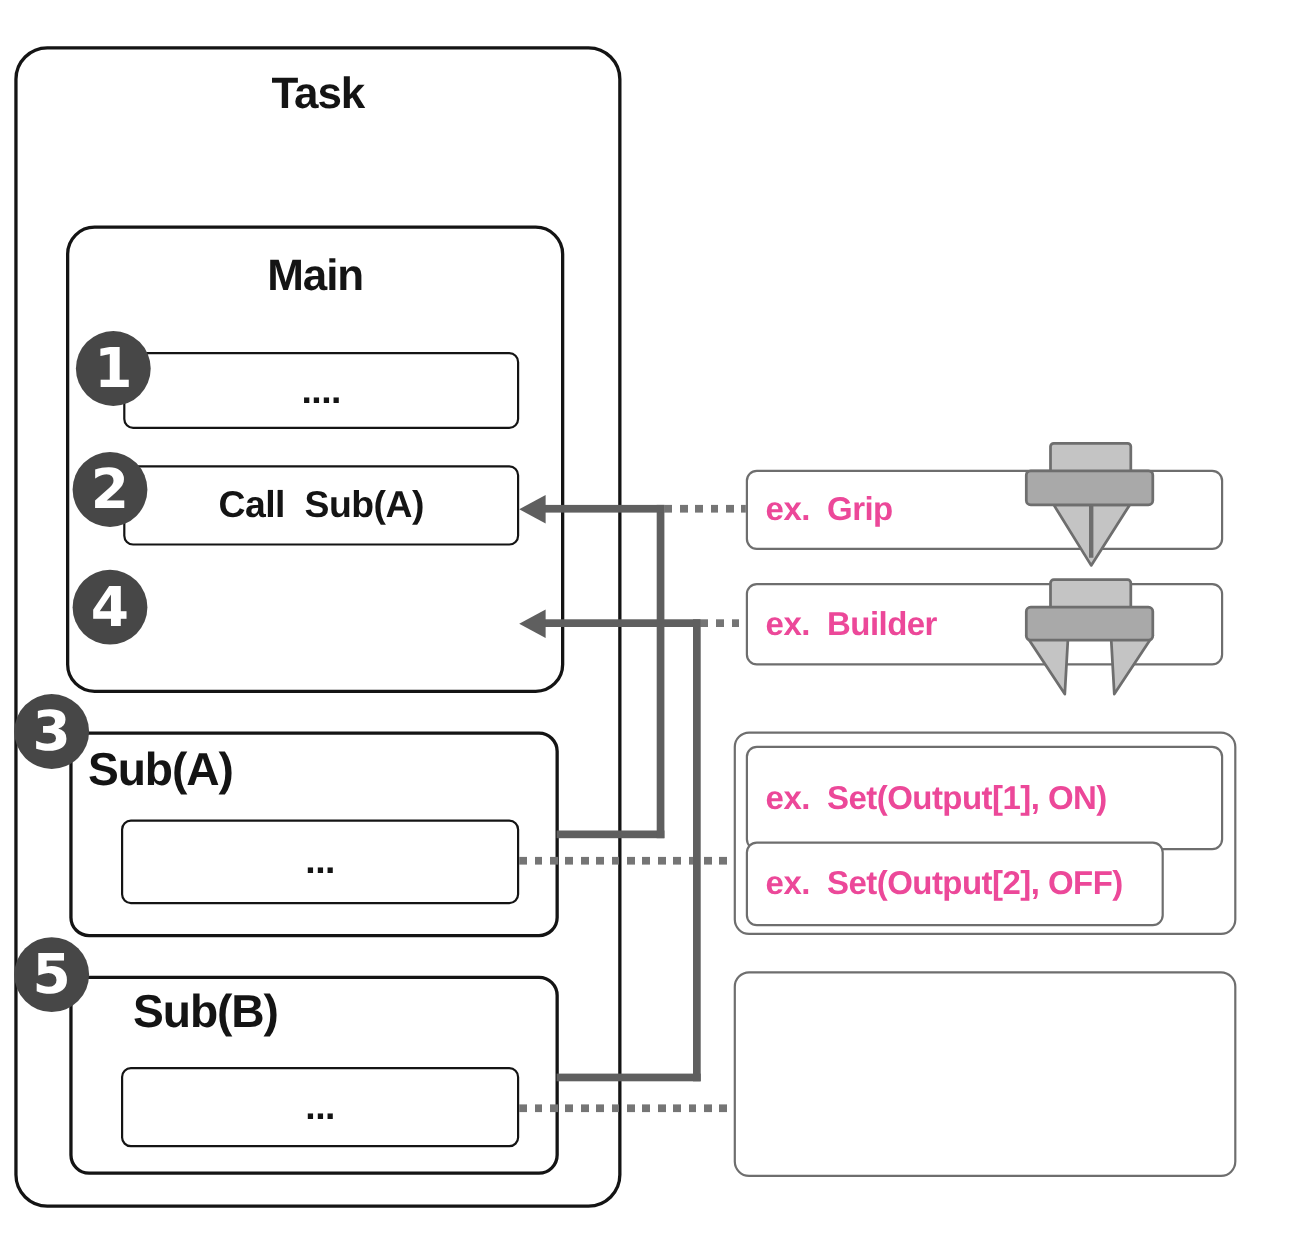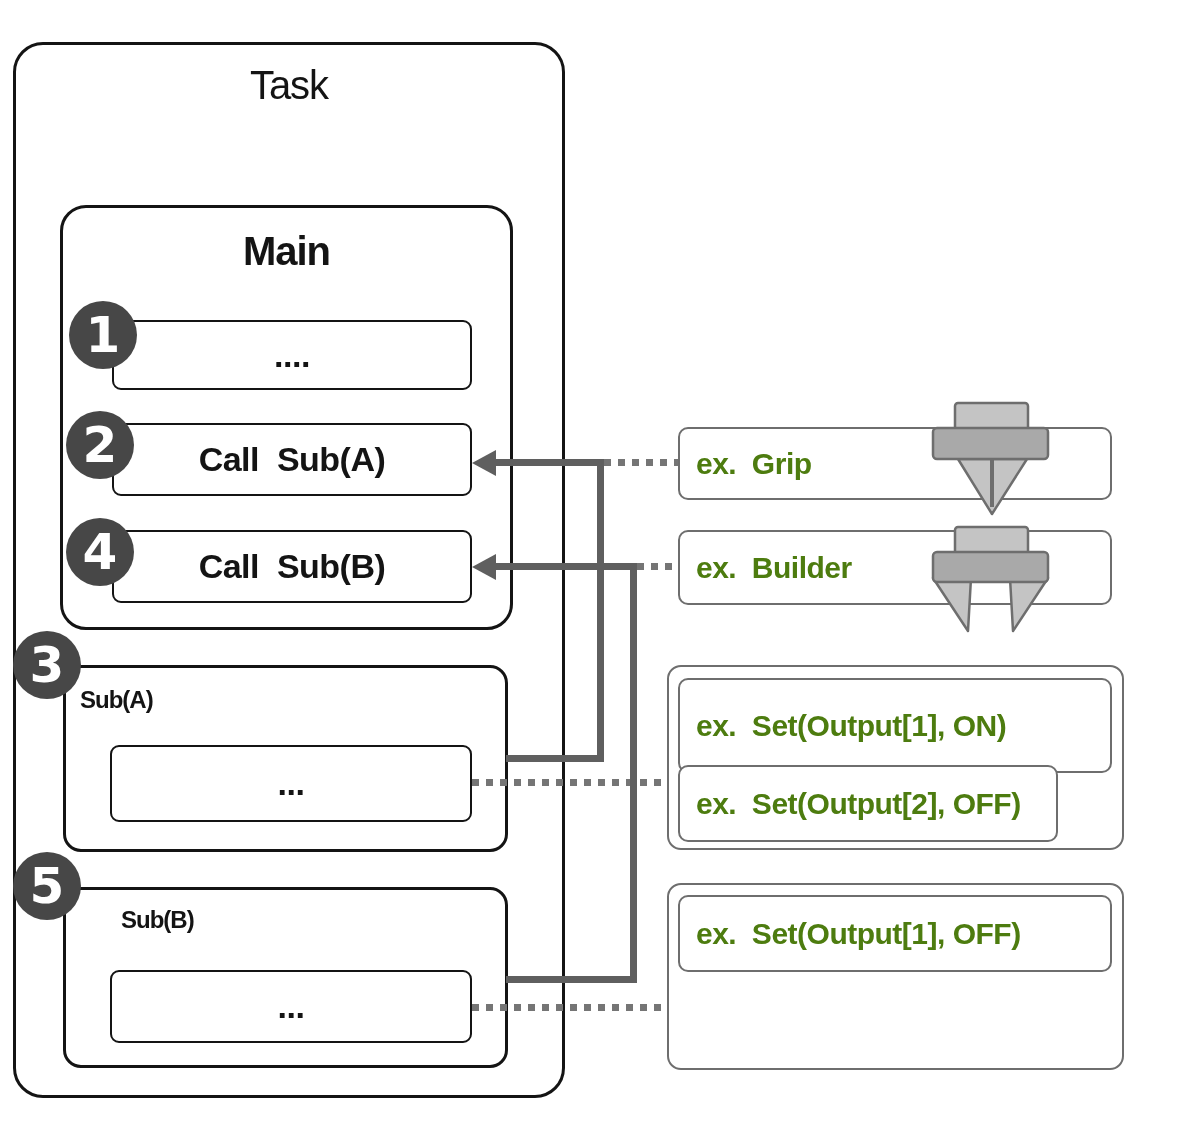--- a/index.html
+++ b/index.html
@@ -7,36 +7,36 @@
          font-family:"Liberation Sans",sans-serif;}
   .abs{position:absolute;box-sizing:border-box;}
 
   
   .blk{border:3px solid #141414;background:#ffffff;}
   .r30{border-radius:30px;} .r26{border-radius:26px;} .r18{border-radius:18px;}
   .cell{border:2.5px solid #141414;background:#ffffff;border-radius:9px;
         display:flex;align-items:center;justify-content:center;}
   .cell-label{font-weight:bold;font-size:34px;color:#141414;letter-spacing:-0.5px;white-space:pre;}
 
-  .title-xl{font-weight:normal;font-size:40px;line-height:50px;color:#141414;
+  .title-xl{font-weight:bold;font-size:40px;line-height:50px;color:#141414;
             text-align:center;letter-spacing:-1px;}
   .title-md{font-weight:bold;font-size:40px;line-height:46px;color:#141414;
             text-align:center;letter-spacing:-1px;}
-  .sub-title{font-weight:bold;font-size:24px;line-height:40px;color:#141414;letter-spacing:-1px;}
+  .sub-title{font-weight:bold;font-size:42px;line-height:40px;color:#141414;letter-spacing:-1px;}
 
   
   .numcircle{width:68px;height:68px;border-radius:50%;background:#474747;
              display:flex;align-items:center;justify-content:center;
              color:#ffffff;font-family:"DejaVu Sans",sans-serif;font-weight:bold;font-size:50px;}
 
   
   .gbox{border:2.5px solid #6e6e6e;background:#ffffff;border-radius:10px;
         display:flex;align-items:center;}
   .ggroup{border:2.5px solid #6e6e6e;background:#ffffff;border-radius:14px;}
-  .gray-label{font-weight:bold;font-size:30px;color:#4d7c0f;letter-spacing:-0.5px;
+  .gray-label{font-weight:bold;font-size:30px;color:#ec4899;letter-spacing:-0.5px;
               padding-left:16px;white-space:pre;}
 
   
   .solid-h{background:#5f5f5f;height:7px;}
   .solid-v{background:#5f5f5f;width:7px;}
   .dotted-h{height:7px;background:repeating-linear-gradient(90deg,#757575 0 7px,transparent 7px 14px);}
   .arrowhead-left{width:0;height:0;border-top:13px solid transparent;
                   border-bottom:13px solid transparent;border-right:24px solid #5f5f5f;}
 </style>
 </head>
@@ -50,23 +50,20 @@
   </div>
 
   <div class="abs blk r26" style="left:60px;top:205px;width:453px;height:425px;"></div>
   <div class="abs title-md" style="left:60px;top:228px;width:453px;">Main</div>
 
   <div class="abs cell" style="left:112px;top:320px;width:360px;height:70px;">
     <span class="cell-label">....</span>
   </div>
   <div class="abs cell" style="left:112px;top:423px;width:360px;height:73px;">
     <span class="cell-label">Call  Sub(A)</span>
-  </div>
-  <div class="abs cell" style="left:112px;top:530px;width:360px;height:73px;">
-    <span class="cell-label">Call  Sub(B)</span>
   </div>
 
   <div class="abs blk r18" style="left:63px;top:665px;width:445px;height:187px;"></div>
   <div class="abs sub-title" style="left:80px;top:680px;">Sub(A)</div>
   <div class="abs cell" style="left:110px;top:745px;width:362px;height:77px;">
     <span class="cell-label">...</span>
   </div>
 
   <div class="abs blk r18" style="left:63px;top:887px;width:445px;height:181px;"></div>
   <div class="abs sub-title" style="left:80px;top:900px;margin-left:41px;">Sub(B)</div>
@@ -98,23 +95,20 @@
 
   <div class="abs ggroup" style="left:667px;top:665px;width:457px;height:185px;"></div>
   <div class="abs gbox" style="left:678px;top:678px;width:434px;height:95px;">
     <span class="gray-label">ex.  Set(Output[1], ON)</span>
   </div>
   <div class="abs gbox" style="left:678px;top:765px;width:380px;height:77px;">
     <span class="gray-label">ex.  Set(Output[2], OFF)</span>
   </div>
 
   <div class="abs ggroup" style="left:667px;top:883px;width:457px;height:187px;"></div>
-  <div class="abs gbox" style="left:678px;top:895px;width:434px;height:77px;">
-    <span class="gray-label">ex.  Set(Output[1], OFF)</span>
-  </div>
 
   <svg class="abs" style="left:925px;top:398px;" width="130" height="120" viewBox="925 398 130 120">
     <rect x="955" y="403" width="73" height="29" rx="3" fill="#c4c4c4" stroke="#6e6e6e" stroke-width="2.5"></rect>
     <polygon points="958,459 1027,459 992,514" fill="#c4c4c4" stroke="#6e6e6e" stroke-width="2.5" stroke-linejoin="round"></polygon>
     <line x1="992" y1="459" x2="992" y2="507" stroke="#6e6e6e" stroke-width="4"></line>
     <rect x="933" y="428" width="115" height="31" rx="4" fill="#a9a9a9" stroke="#6e6e6e" stroke-width="2.5"></rect>
   </svg>
 
   <svg class="abs" style="left:925px;top:520px;" width="130" height="120" viewBox="925 520 130 120">
     <rect x="955" y="527" width="73" height="29" rx="3" fill="#c4c4c4" stroke="#6e6e6e" stroke-width="2.5"></rect>

